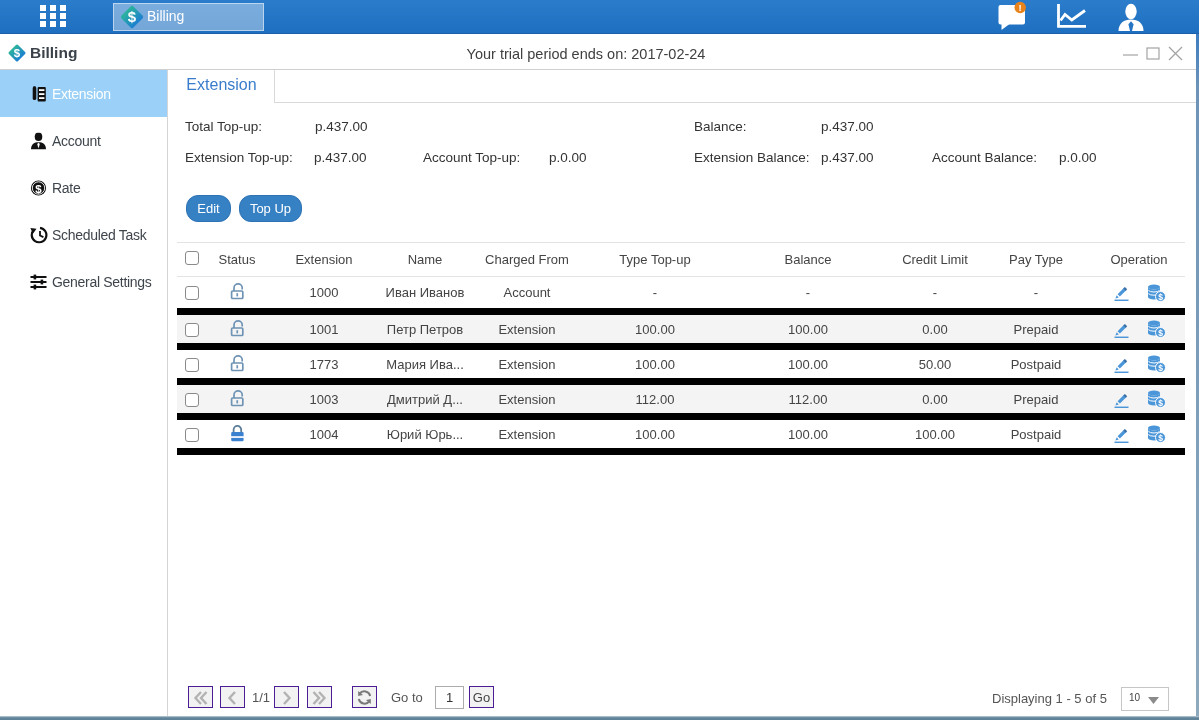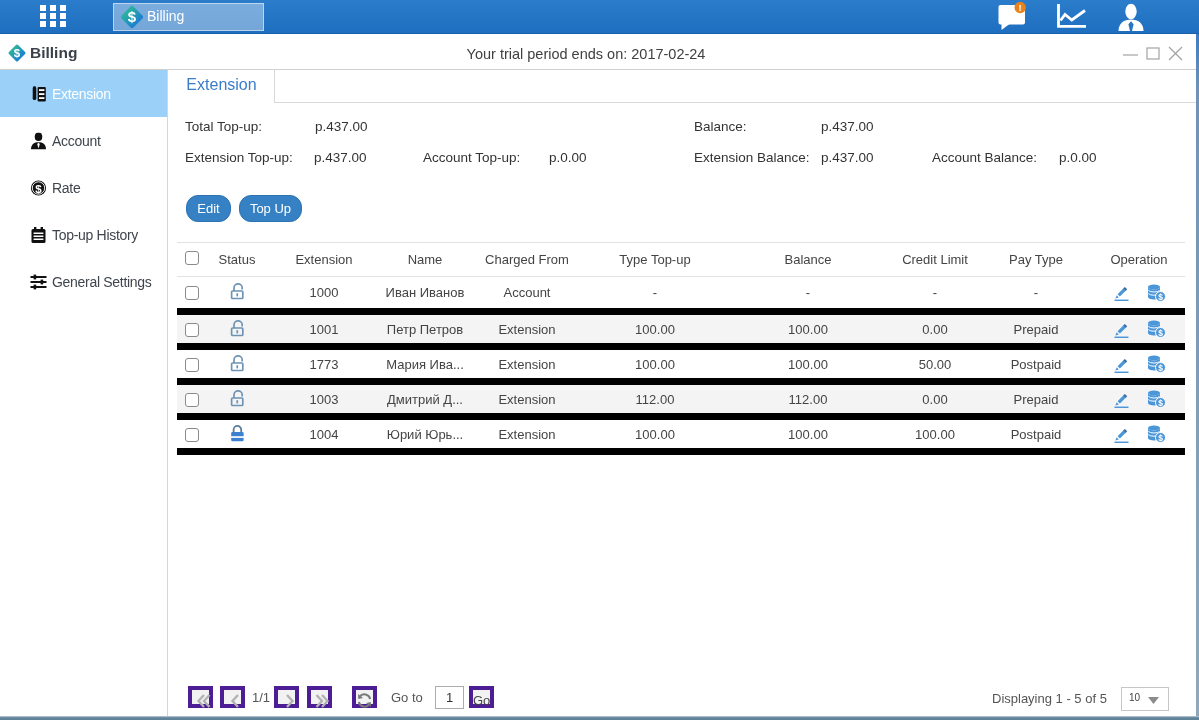--- a/index.html
+++ b/index.html
@@ -44,21 +44,21 @@
 #tbl th { font-weight:normal; color:#444; height:34px; border-top:1px solid #e3e3e3;
   border-bottom:1px solid #e3e3e3; text-align:center; }
 #tbl td { height:35px; border-bottom:7px solid #000000; text-align:center; }
 #tbl tr.alt td { background:#f4f4f4; }
 .cb { width:14px; height:14px; border:1px solid #8a8a8a; border-radius:3px;
   background:#fff; display:inline-block; vertical-align:middle; }
 .ops { display:flex; justify-content:center; align-items:center; gap:17px; }
 
 #pager { position:absolute; left:0; top:0; }
 .pbtn { position:absolute; top:686px; height:22px; background:#f2f2f2;
-  border:4px solid #4c1d95; color:#a9a9a9; text-align:center;
+  border:1px solid #4c1d95; color:#a9a9a9; text-align:center;
   font-size:16px; line-height:19px; }
 .ptext { position:absolute; font-size:13px; color:#555; white-space:nowrap; }
 #goin { position:absolute; left:435px; top:686px; width:29px; height:23px;
   border:1px solid #acacac; background:#fff; font-size:13px; color:#333;
   text-align:center; line-height:21px; }
 #pagesel { position:absolute; left:1121px; top:687px; width:48px; height:24px;
   border:1px solid #c6c6c6; background:#fff; }
 #pagesel span { position:absolute; left:7px; top:4px; font-size:10px; color:#444; }
 #bottombar { position:absolute; left:0; top:716px; width:1199px; height:4px;
   background:linear-gradient(#c3d0d9 0%, #5f8398 45%, #5f8398 100%); }
@@ -154,29 +154,26 @@
   </div>
   <div class="sitem">
     <svg width="17" height="17" viewBox="0 0 17 17">
       <circle cx="8.5" cy="8.5" r="7.6" fill="#111"></circle>
       <circle cx="8.5" cy="8.5" r="6.2" fill="none" stroke="#fff" stroke-width="0.9"></circle>
       <text x="8.5" y="13" text-anchor="middle" fill="#fff" font-size="11.5" font-weight="bold">$</text>
     </svg>
     <span class="slabel">Rate</span>
   </div>
   <div class="sitem">
-    <svg width="17" height="17" viewBox="0 0 17 17">
-      <rect x="1.5" y="2.5" width="14" height="14" rx="1.5" fill="#111"></rect>
-      <rect x="4" y="0.5" width="2.4" height="4" fill="#111"></rect>
-      <rect x="10.6" y="0.5" width="2.4" height="4" fill="#111"></rect>
-      <rect x="3.6" y="6" width="9.8" height="1.5" fill="#fff"></rect>
-      <rect x="3.6" y="9" width="9.8" height="1.5" fill="#fff"></rect>
-      <rect x="3.6" y="12" width="9.8" height="1.5" fill="#fff"></rect>
-    </svg>
-    <span class="slabel">Top-up History</span>
+    <svg width="18" height="17" viewBox="0 0 18 17">
+      <path d="M4.1 3.2 A7.3 7.3 0 1 0 10 1.3" fill="none" stroke="#111" stroke-width="2.2"></path>
+      <polygon points="0.4,1.6 6.5,2.2 2.9,7.2" fill="#111"></polygon>
+      <polyline points="10,4.6 10,9 13.4,10.6" fill="none" stroke="#111" stroke-width="1.8"></polyline>
+    </svg>
+    <span class="slabel">Scheduled Task</span>
   </div>
   <div class="sitem">
     <svg width="17" height="16" viewBox="0 0 17 16">
       <line x1="0.5" y1="3" x2="16.5" y2="3" stroke="#111" stroke-width="2"></line>
       <rect x="3.6" y="0.6" width="2.6" height="4.8" fill="#111"></rect>
       <line x1="0.5" y1="8" x2="16.5" y2="8" stroke="#111" stroke-width="2"></line>
       <rect x="10.6" y="5.6" width="2.6" height="4.8" fill="#111"></rect>
       <line x1="0.5" y1="13" x2="16.5" y2="13" stroke="#111" stroke-width="2"></line>
       <rect x="3.6" y="10.6" width="2.6" height="4.8" fill="#111"></rect>
     </svg>

